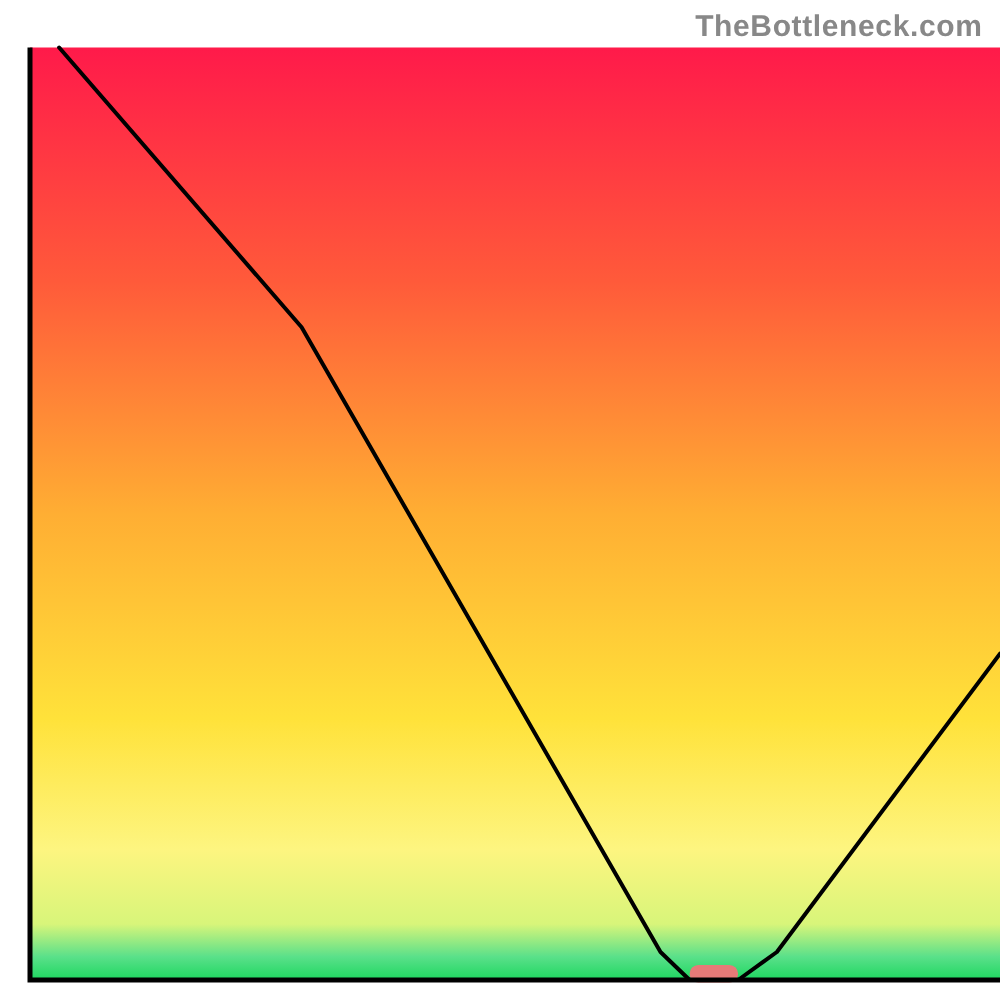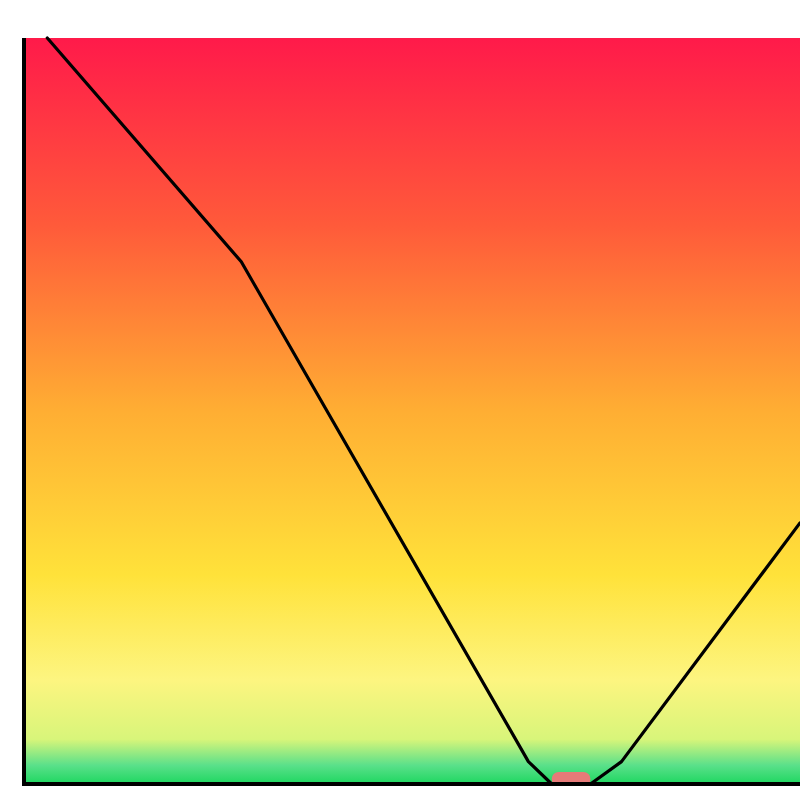--- a/index.html
+++ b/index.html
@@ -44,13 +44,14 @@
           <stop offset="94%" stop-color="#d8f57a"></stop>
           <stop offset="97.5%" stop-color="#5ae08a"></stop>
           <stop offset="100%" stop-color="#1ed760"></stop>
         </linearGradient>
       </defs>
       <rect x="24" y="38" width="776" height="746" fill="url(#bg-grad)"></rect>
       <rect x="551.6800000000001" y="772" width="38.799999999999955" height="14" rx="7" ry="7" fill="#e77a78"></rect>
       <path d="M47.3 38.0 L241.3 261.8 L528.4 761.6 L551.7 784.0 L590.5 784.0 L621.5 761.6 L800.0 522.9" fill="none" stroke="#000" stroke-width="3.2" stroke-linejoin="round" stroke-linecap="round"></path>
       <path d="M24 38 L24 784 L800 784" fill="none" stroke="#000" stroke-width="4"></path>
     </svg>
+  <div class="watermark">TheBottleneck.com</div>
 </div>
 
 </body></html>

